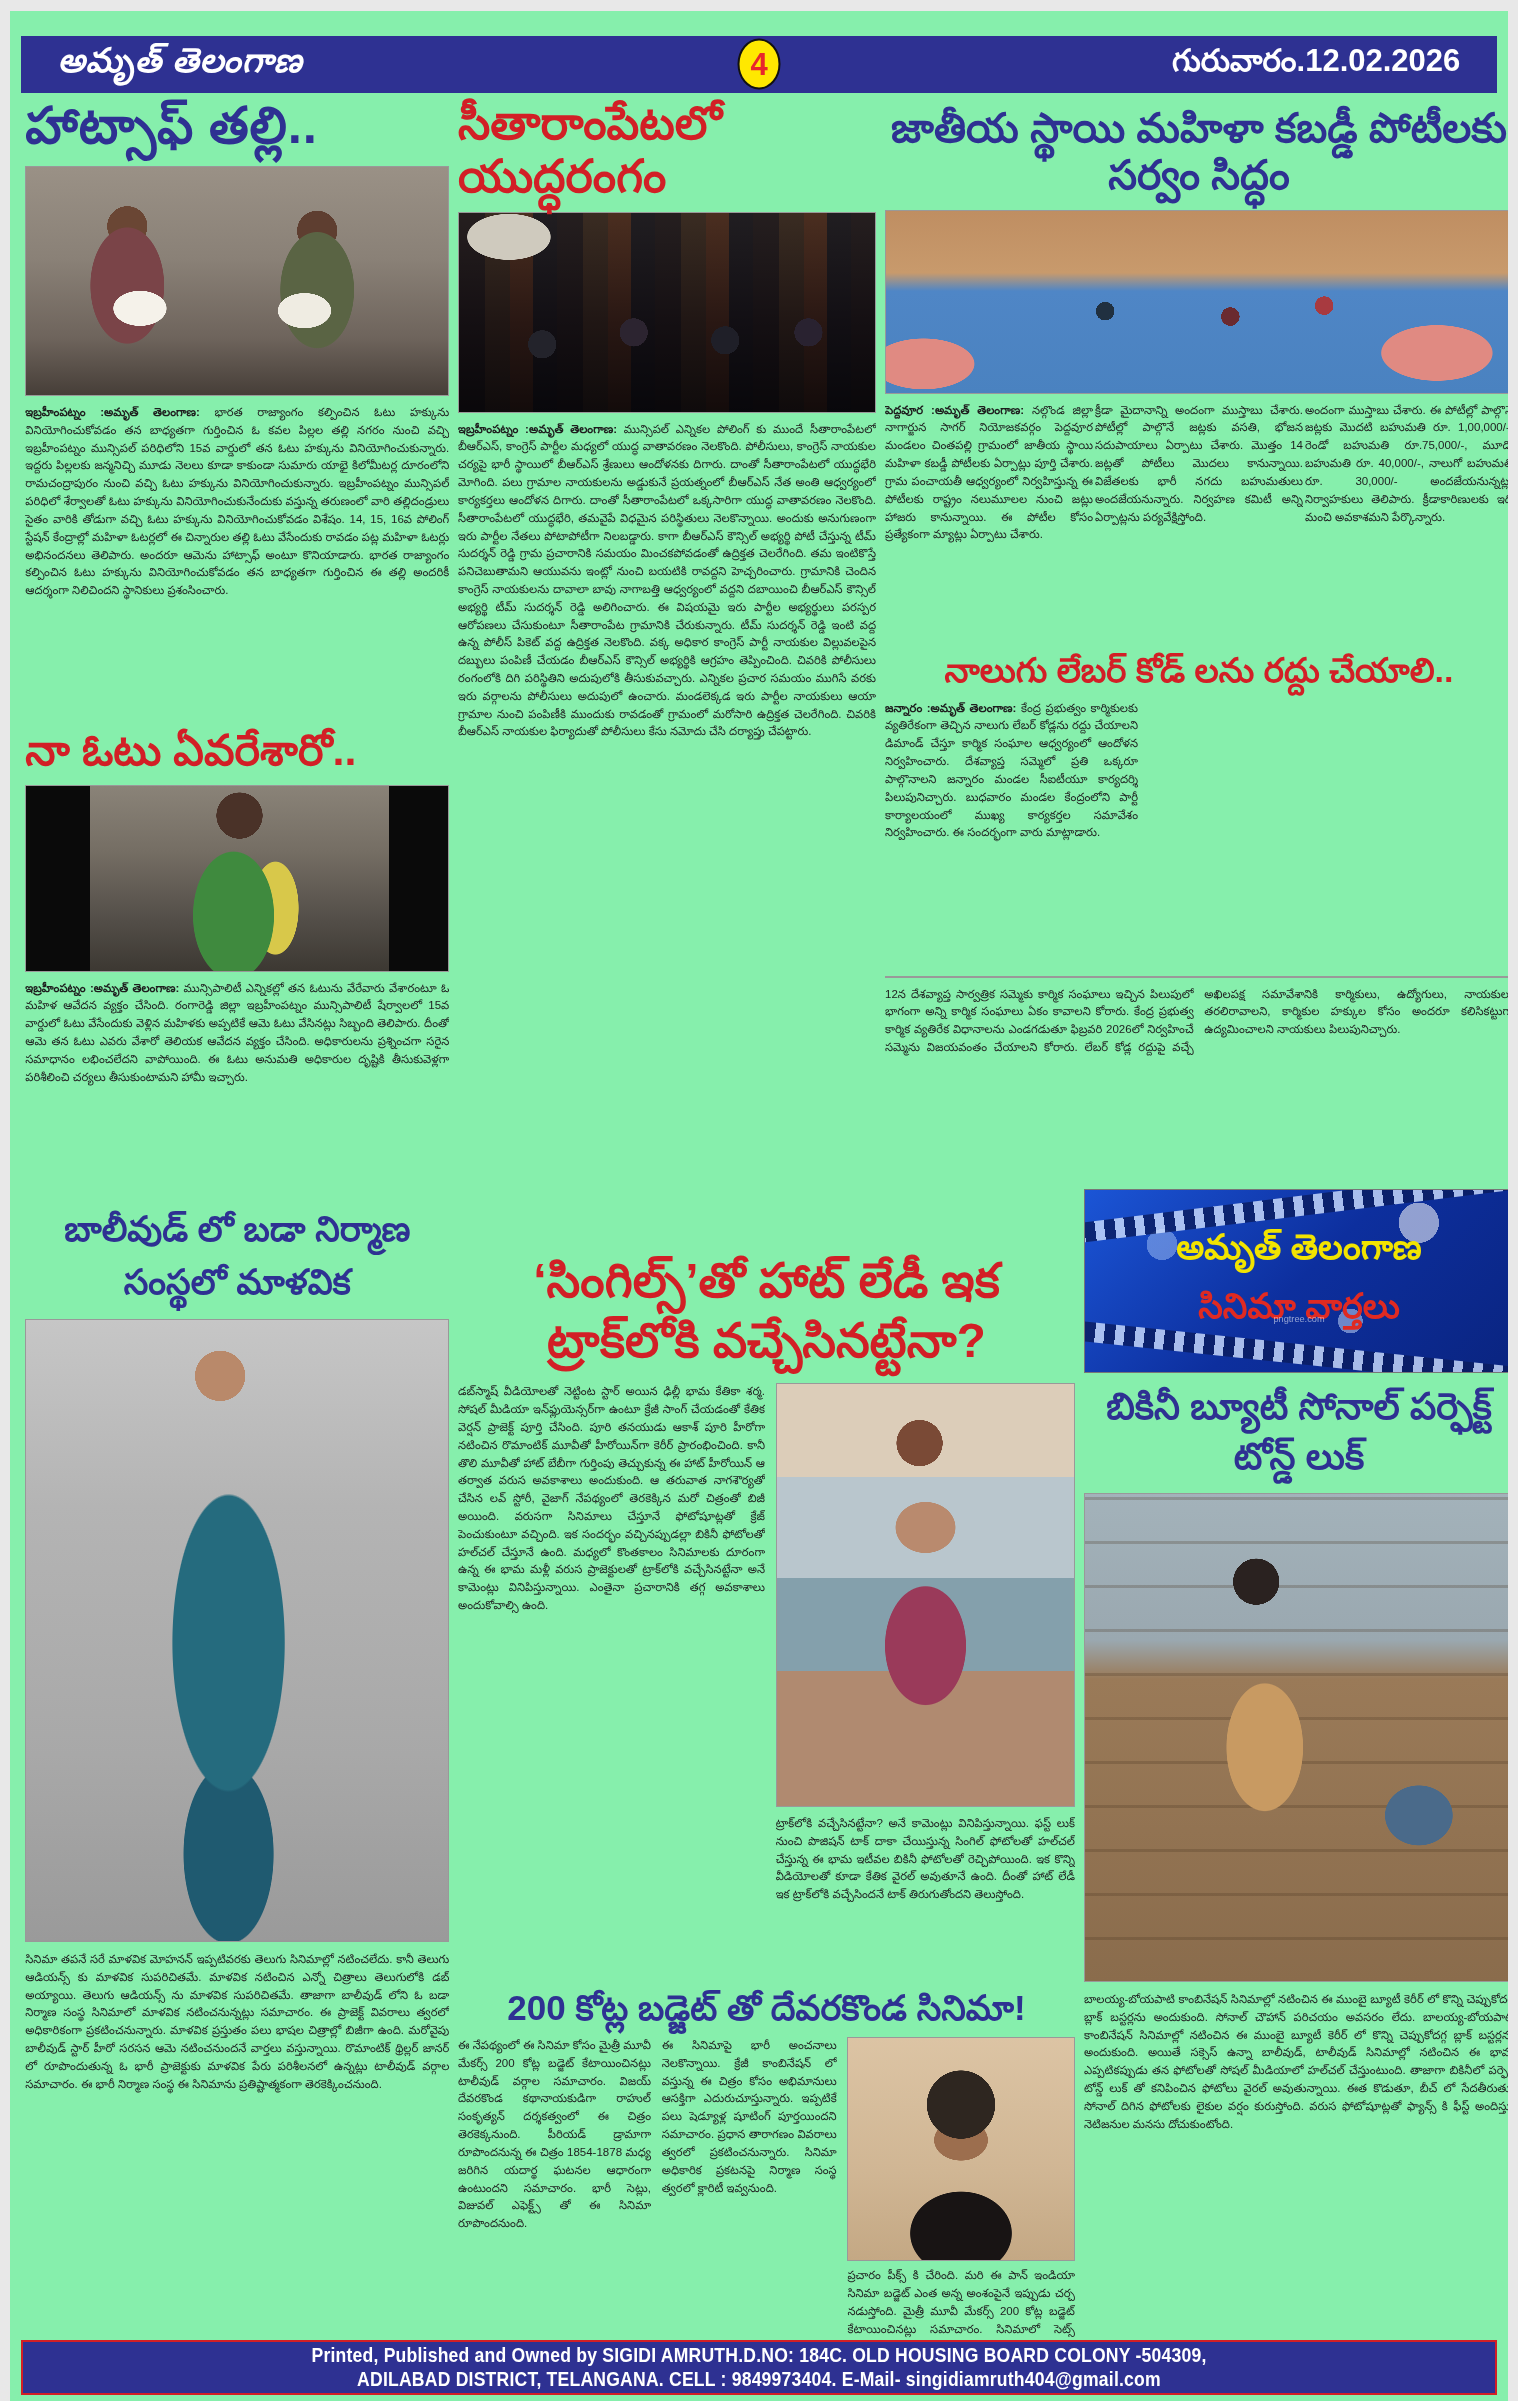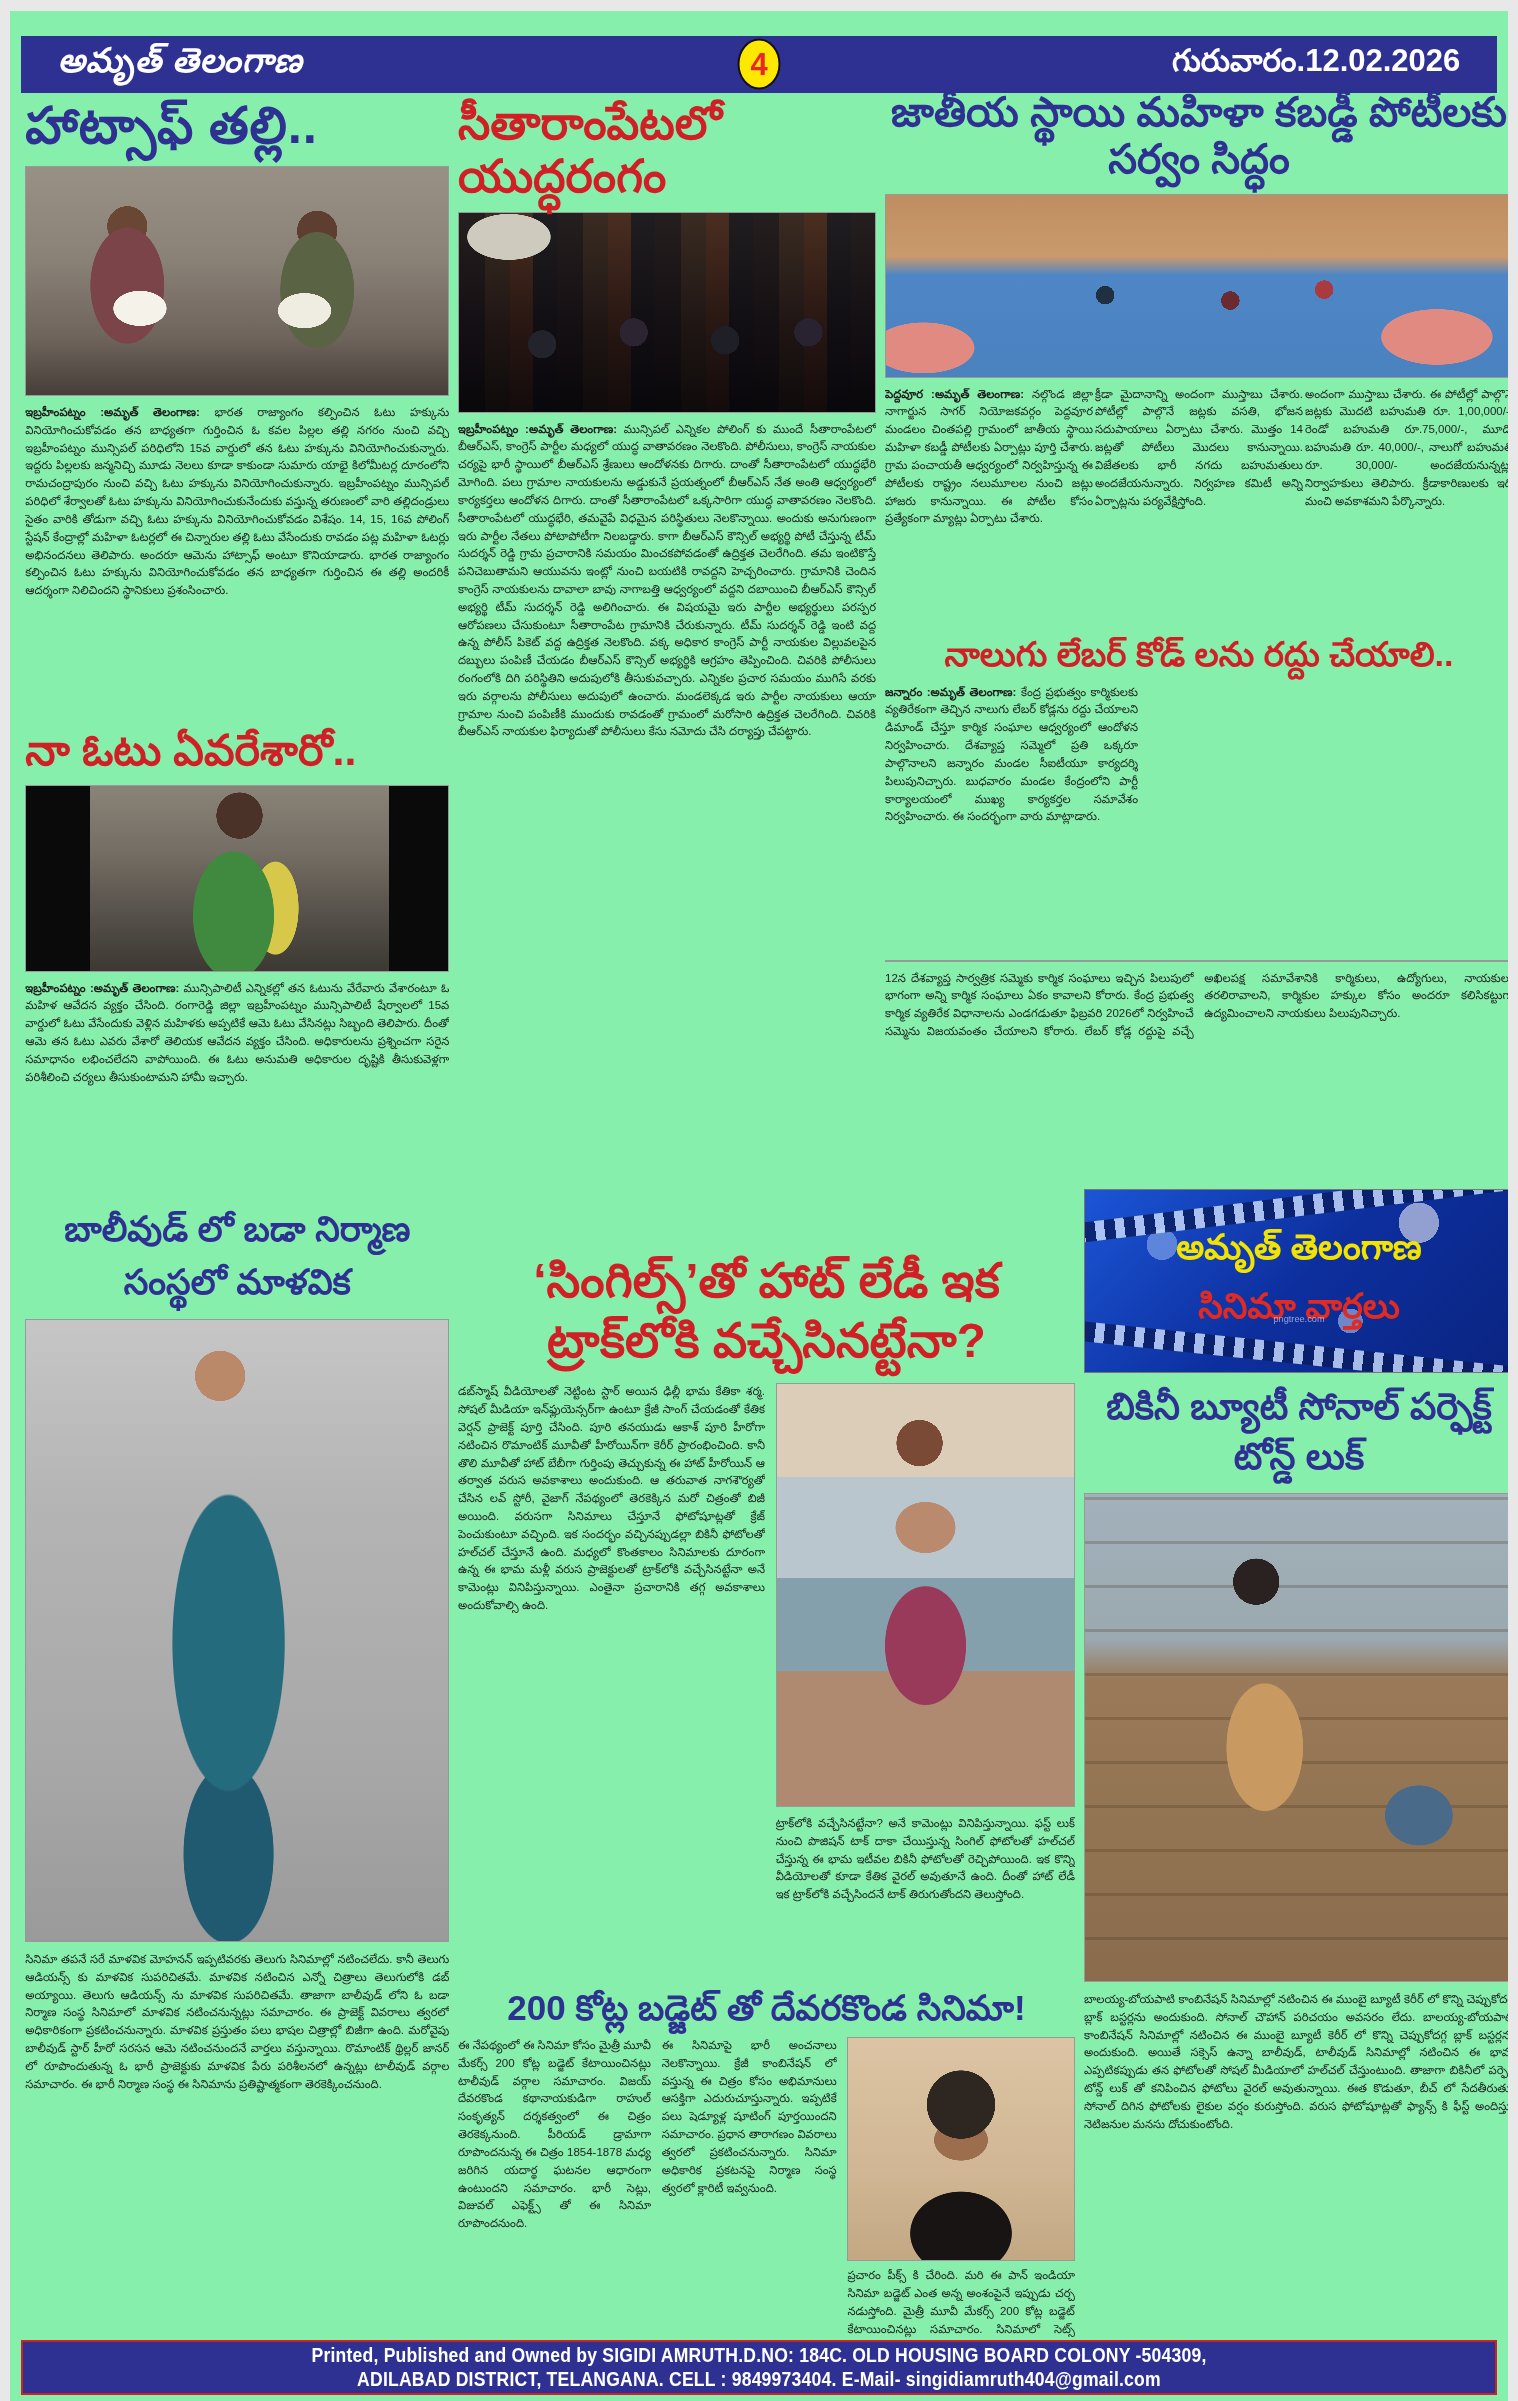--- a/index.html
+++ b/index.html
@@ -79,21 +79,21 @@
       radial-gradient(circle 14px at 64% 64%, #1f1f28 0 100%, transparent 101%),
       radial-gradient(circle 14px at 84% 60%, #292230 0 100%, transparent 101%),
       repeating-linear-gradient(90deg,#453c42 0 26px,#6b5648 26px 51px,#8a5a44 51px 74px,#3c3a46 74px 98px),
       linear-gradient(180deg,#8a8278 0%,#4c4248 55%,#232028 100%);
     background-blend-mode:normal,normal,normal,normal,normal,multiply,normal;
     margin-bottom:7.7px;
   }
   .bodyB { height:827px; }
 
   
-  .colC { left:875px; top:78px; width:628px; }
+  .colC { left:875px; top:94px; width:628px; }
   .hl-kabaddi { font-size:41px; text-align:center; margin-bottom:10.7px; }
   .photo-kabaddi {
     height:184px;
     background:
       radial-gradient(ellipse 92px 46px at 88% 78%, #e08a82 0 60%, transparent 61%),
       radial-gradient(ellipse 84px 42px at 6% 84%, #e08a82 0 60%, transparent 61%),
       radial-gradient(circle 9.2px at 35% 55%, #203040 0 100%, transparent 101%),
       radial-gradient(circle 9.2px at 55% 58%, #6a2a30 0 100%, transparent 101%),
       radial-gradient(circle 9.2px at 70% 52%, #a83a40 0 100%, transparent 101%),
       linear-gradient(180deg,#bf8e62 0%,#c89a6c 34%,#4f86c6 44%,#4a82c0 100%);

